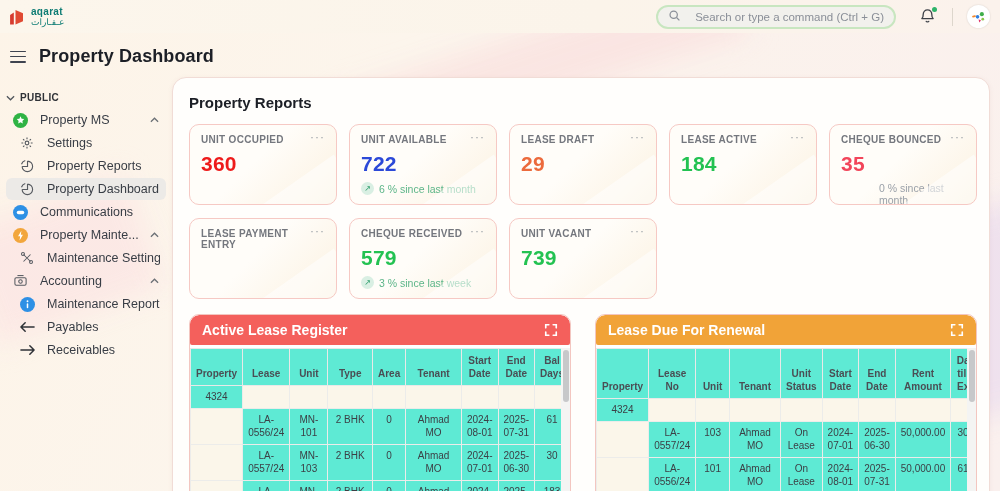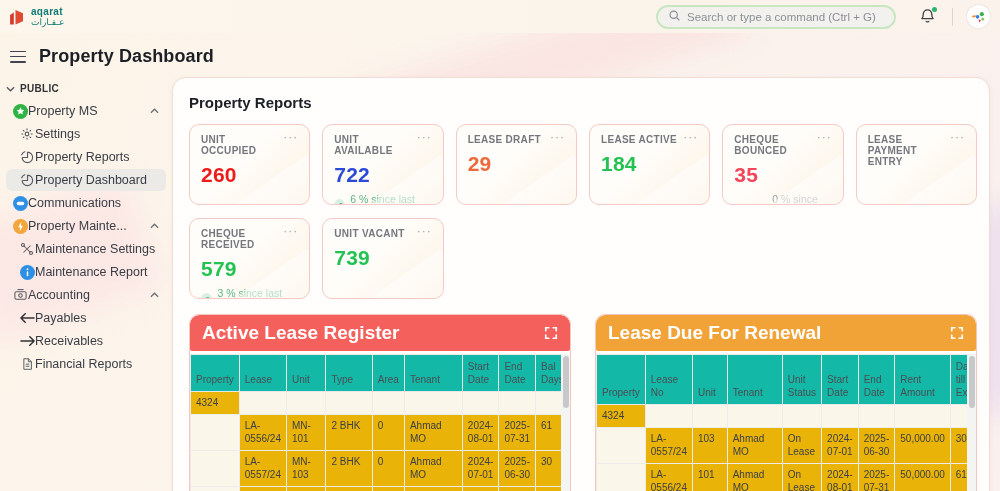--- a/index.html
+++ b/index.html
@@ -19,83 +19,83 @@
     padding:0 10px 0 8px; background:linear-gradient(90deg,#fcf6ec,#fbf4ea 60%,#fbf2ec); }
   .logo { display:flex; align-items:center; gap:3px; }
   .logo-mark svg { display:block; }
   .logo-text { line-height:1; color:#0e7c74; }
   .logo-en { font-size:10px; font-weight:bold; letter-spacing:.3px; }
   .logo-ar { font-size:9px; margin-top:1px; }
   .nav-spacer { flex:1; }
   .search-pill { display:flex; align-items:center; gap:6px; width:240px; height:24px;
     border-radius:13px; border:2px solid #c8e6c0; background:#f2f1ed; padding:0 10px; }
   .search-pill input { border:none; outline:none; background:transparent; flex:1;
-    font-size:11.5px; color:#585d66; font-family:"Liberation Sans", sans-serif; }
+    font-size:11.5px; color:#585d66; font-family:"Liberation Sans", sans-serif;text-align:right; }
   .search-pill input::placeholder { color:#8a8f98; }
   .bell-wrap { position:relative; margin-left:22px; width:20px; height:20px; cursor:pointer; }
   .bell-dot { position:absolute; top:0; right:1px; width:5px; height:5px; border-radius:50%; background:#2db36a; }
   .nav-divider { width:1px; height:18px; background:#ddd6cc; margin:0 14px; }
   .avatar { width:23px; height:23px; border-radius:50%; background:#fff; box-shadow:0 0 2px rgba(0,0,0,.15);
     display:flex; align-items:center; justify-content:center; cursor:pointer; }
 
   
   .title-row { position:relative; z-index:4; display:flex; align-items:center; gap:13px; padding:13px 0 10px 10px; }
   .hamburger { width:16px; height:12px; display:flex; flex-direction:column; justify-content:space-between; cursor:pointer; }
   .hamburger i { display:block; height:1.6px; background:#3f4450; border-radius:1px; }
   .page-title { font-size:18px; font-weight:bold; color:#1c1f26; letter-spacing:.1px; }
 
   
   .content { position:relative; z-index:3; display:flex; align-items:flex-start; }
-  .sidebar { width:172px; flex:0 0 172px; padding:4px 6px 0 6px; font-size:12.5px; }
+  .sidebar { width:172px; flex:0 0 172px; padding:4px 6px 0 6px; font-size:12.5px;margin-top:9px; }
   .section-head { display:flex; align-items:center; gap:5px; padding:2px 0 6px 0;
     font-size:10px; font-weight:bold; color:#2f3237; letter-spacing:.3px; cursor:pointer; }
-  .side-item { display:flex; align-items:center; gap:0; padding:3px 6px; border-radius:6px;
+  .side-item { display:flex; align-items:center; gap:12px; padding:3px 6px; border-radius:6px;
     margin-bottom:1px; cursor:pointer; color:#383d45; }
   .side-item.lvl-1 { padding-left:13px; }
   .side-item.active { background:#eceae7; }
   .side-icon { width:16px; height:16px; flex:0 0 16px; display:flex; align-items:center; justify-content:center; }
   .side-icon svg { display:block; }
   .side-label { flex:1; white-space:nowrap; overflow:hidden; }
   .side-chevron { width:10px; display:flex; align-items:center; }
 
   
   .panel { flex:1; margin:0 10px 0 0; background:#fffefc; border:1px solid #f1dcd6;
     border-radius:14px; box-shadow:0 1px 5px rgba(160,120,110,.08); min-height:560px; padding:14px 12px 0 16px; }
   .panel-title { font-size:15px; font-weight:bold; color:#1c1f26; margin:2px 0 13px 0; }
 
-  .cards-grid { display:grid; grid-template-columns:repeat(6,1fr); gap:13px 12px; margin-bottom:15px; }
+  .cards-grid { display:grid; grid-template-columns:repeat(5,1fr); gap:13px 12px; margin-bottom:15px; }
   .kpi-card { position:relative; height:81px; border:1.5px solid #f6c9c4; border-radius:10px;
     background:linear-gradient(135deg,#fffdf9 45%,#fdf6ea 78%,#faf0dd 100%); padding:9px 11px; overflow:hidden; }
   .kpi-card::after { content:""; position:absolute; right:-26px; bottom:-40px; width:90px; height:70px;
     background:rgba(255,255,255,.55); transform:rotate(-35deg); }
   .kpi-head { display:flex; justify-content:space-between; align-items:flex-start; }
   .kpi-label { font-size:10px; font-weight:bold; color:#74777e; letter-spacing:.3px; }
   .kpi-menu { color:#9aa0a6; font-size:12px; letter-spacing:1px; line-height:6px; cursor:pointer; }
   .kpi-value { font-size:21px; font-weight:bold; margin-top:7px; letter-spacing:.2px; }
   .kpi-trend { display:flex; align-items:center; gap:5px; margin-top:6px; font-size:10.5px; }
   .kpi-trend.green { color:#5cb588; }
   .kpi-trend.gray { color:#9aa0a8;margin-left:38px; }
   .trend-badge { width:13px; height:13px; border-radius:50%; background:#d9efe3; color:#33a06f;
     font-size:8px; display:flex; align-items:center; justify-content:center; }
 
   
   .tables-row { display:flex; gap:24px; }
   .table-card { flex:1 1 0; border:1px solid #f3c6c0; border-radius:10px; background:#fff;
     overflow:hidden; min-height:240px; }
   .table-card-header { display:flex; align-items:center; justify-content:space-between;
-    padding:7px 12px; color:#fff; font-size:19px; font-weight:bold; border-radius:9px 9px 2px 2px; }
+    padding:7px 12px; color:#fff; font-size:14px; font-weight:bold; border-radius:9px 9px 2px 2px; }
   .expand-btn { cursor:pointer; display:flex; }
   .table-wrap { position:relative; padding:3px 0 0 0; }
   table { border-collapse:collapse; table-layout:fixed; font-size:10px; }
-  th { background:#14b8a6; color:#4a4e54; font-weight:normal; text-align:left;
+  th { background:#5eead4; color:#4a4e54; font-weight:bold; text-align:center;
     padding:5px 5px; border:1px solid #e9e9e8; line-height:1.3; vertical-align:bottom; }
   td { padding:4px 5px; border:1px solid #ececea; color:#3c4046; line-height:1.35;
     vertical-align:top; word-wrap:break-word; overflow-wrap:break-word; }
   td.cream { background:#fbf6ea; }
-  td.white { background:#eab308; }
+  td.white { background:#5eead4;text-align:center; }
   tr.group-row td { height:20px; }
   .vtrack { position:absolute; top:3px; right:0; bottom:-40px; width:9px; background:#f4f4f3; }
   .vthumb { position:absolute; top:2px; right:1.5px; width:6px; height:52px; border-radius:3px; background:#c7c8ca; cursor:pointer; }
 </style>
 </head>
 <body>
 
 <div class="streak s1"></div>
 <div class="streak s2"></div>
 <div class="streak s3"></div>
@@ -231,82 +231,73 @@
         <div class="side-item lvl-1">
           <span class="side-icon">
             <svg width="14" height="14" viewBox="0 0 16 16" fill="none" stroke="#575b61" stroke-width="1.2">
               <path d="M4 12L12 4M4 4l8 8"></path>
               <circle cx="3.4" cy="3.4" r="1.7"></circle>
               <circle cx="12.6" cy="12.6" r="1.7"></circle>
             </svg>
           </span>
           <span class="side-label">Maintenance Settings</span>
         </div>
+        <div class="side-item lvl-0">
+          <span class="side-icon">
+            <svg width="15" height="14" viewBox="0 0 16 16" fill="none" stroke="#575b61" stroke-width="1.2">
+              <rect x="1.6" y="4.2" width="12.8" height="8.6" rx="1.6"></rect>
+              <circle cx="8" cy="8.5" r="2"></circle>
+              <path d="M4.5 1.8h7"></path>
+            </svg>
+          </span>
+          <span class="side-label">Accounting</span>
+          <span class="side-chevron">
+            <svg width="9" height="6" viewBox="0 0 10 6" fill="none" stroke="#6b7076" stroke-width="1.4">
+              <path d="M1 5l4-4 4 4"></path>
+            </svg>
+          </span>
+        </div>
         <div class="side-item lvl-1">
           <span class="side-icon">
             <svg width="15" height="15" viewBox="0 0 16 16">
               <circle cx="8" cy="8" r="8" fill="#2e90e5"></circle>
               <rect x="7.2" y="6.7" width="1.6" height="5.2" rx="0.8" fill="#fff"></rect>
               <circle cx="8" cy="4.5" r="1" fill="#fff"></circle>
             </svg>
           </span>
           <span class="side-label">Maintenance Report</span>
         </div>
-        <div class="side-item lvl-0">
-          <span class="side-icon">
-            <svg width="15" height="14" viewBox="0 0 16 16" fill="none" stroke="#575b61" stroke-width="1.2">
-              <rect x="1.6" y="4.2" width="12.8" height="8.6" rx="1.6"></rect>
-              <circle cx="8" cy="8.5" r="2"></circle>
-              <path d="M4.5 1.8h7"></path>
-            </svg>
-          </span>
-          <span class="side-label">Accounting</span>
-          <span class="side-chevron">
-            <svg width="9" height="6" viewBox="0 0 10 6" fill="none" stroke="#6b7076" stroke-width="1.4">
-              <path d="M1 5l4-4 4 4"></path>
-            </svg>
-          </span>
-        </div>
         <div class="side-item lvl-1">
           <span class="side-icon">
             <svg width="15" height="12" viewBox="0 0 16 12" fill="none" stroke="#2f3237" stroke-width="1.6" stroke-linecap="round" stroke-linejoin="round">
               <path d="M15 6H1M5.5 1.5L1 6l4.5 4.5"></path>
             </svg>
           </span>
           <span class="side-label">Payables</span>
         </div>
         <div class="side-item lvl-1">
           <span class="side-icon">
             <svg width="15" height="12" viewBox="0 0 16 12" fill="none" stroke="#2f3237" stroke-width="1.6" stroke-linecap="round" stroke-linejoin="round">
               <path d="M1 6h14M10.5 1.5L15 6l-4.5 4.5"></path>
             </svg>
           </span>
           <span class="side-label">Receivables</span>
-        </div>
-        <div class="side-item lvl-1">
-          <span class="side-icon">
-            <svg width="13" height="14" viewBox="0 0 16 16" fill="none" stroke="#575b61" stroke-width="1.2">
-              <path d="M3.5 1.5H9L12.8 5v9.5H3.5z"></path>
-              <path d="M9 1.5V5.2h3.8M5.8 8.2h4.4M5.8 10.8h4.4"></path>
-            </svg>
-          </span>
-          <span class="side-label">Financial Reports</span>
         </div>
       </div>
   </aside>
 
   <main class="panel">
     <h2 class="panel-title">Property Reports</h2>
     <div class="cards-grid" id="cards-grid">
         <div class="kpi-card">
           <div class="kpi-head">
             <span class="kpi-label">UNIT OCCUPIED</span>
             <span class="kpi-menu">···</span>
           </div>
-          <div class="kpi-value" style="color: rgb(238, 27, 27);">260</div>
+          <div class="kpi-value" style="color: rgb(238, 27, 27);">360</div>
         </div>
         <div class="kpi-card">
           <div class="kpi-head">
             <span class="kpi-label">UNIT AVAILABLE</span>
             <span class="kpi-menu">···</span>
           </div>
           <div class="kpi-value" style="color: rgb(44, 73, 216);">722</div>
           <div class="kpi-trend green">
             <span class="trend-badge">↗</span>
             <span>6 % since last month</span>

